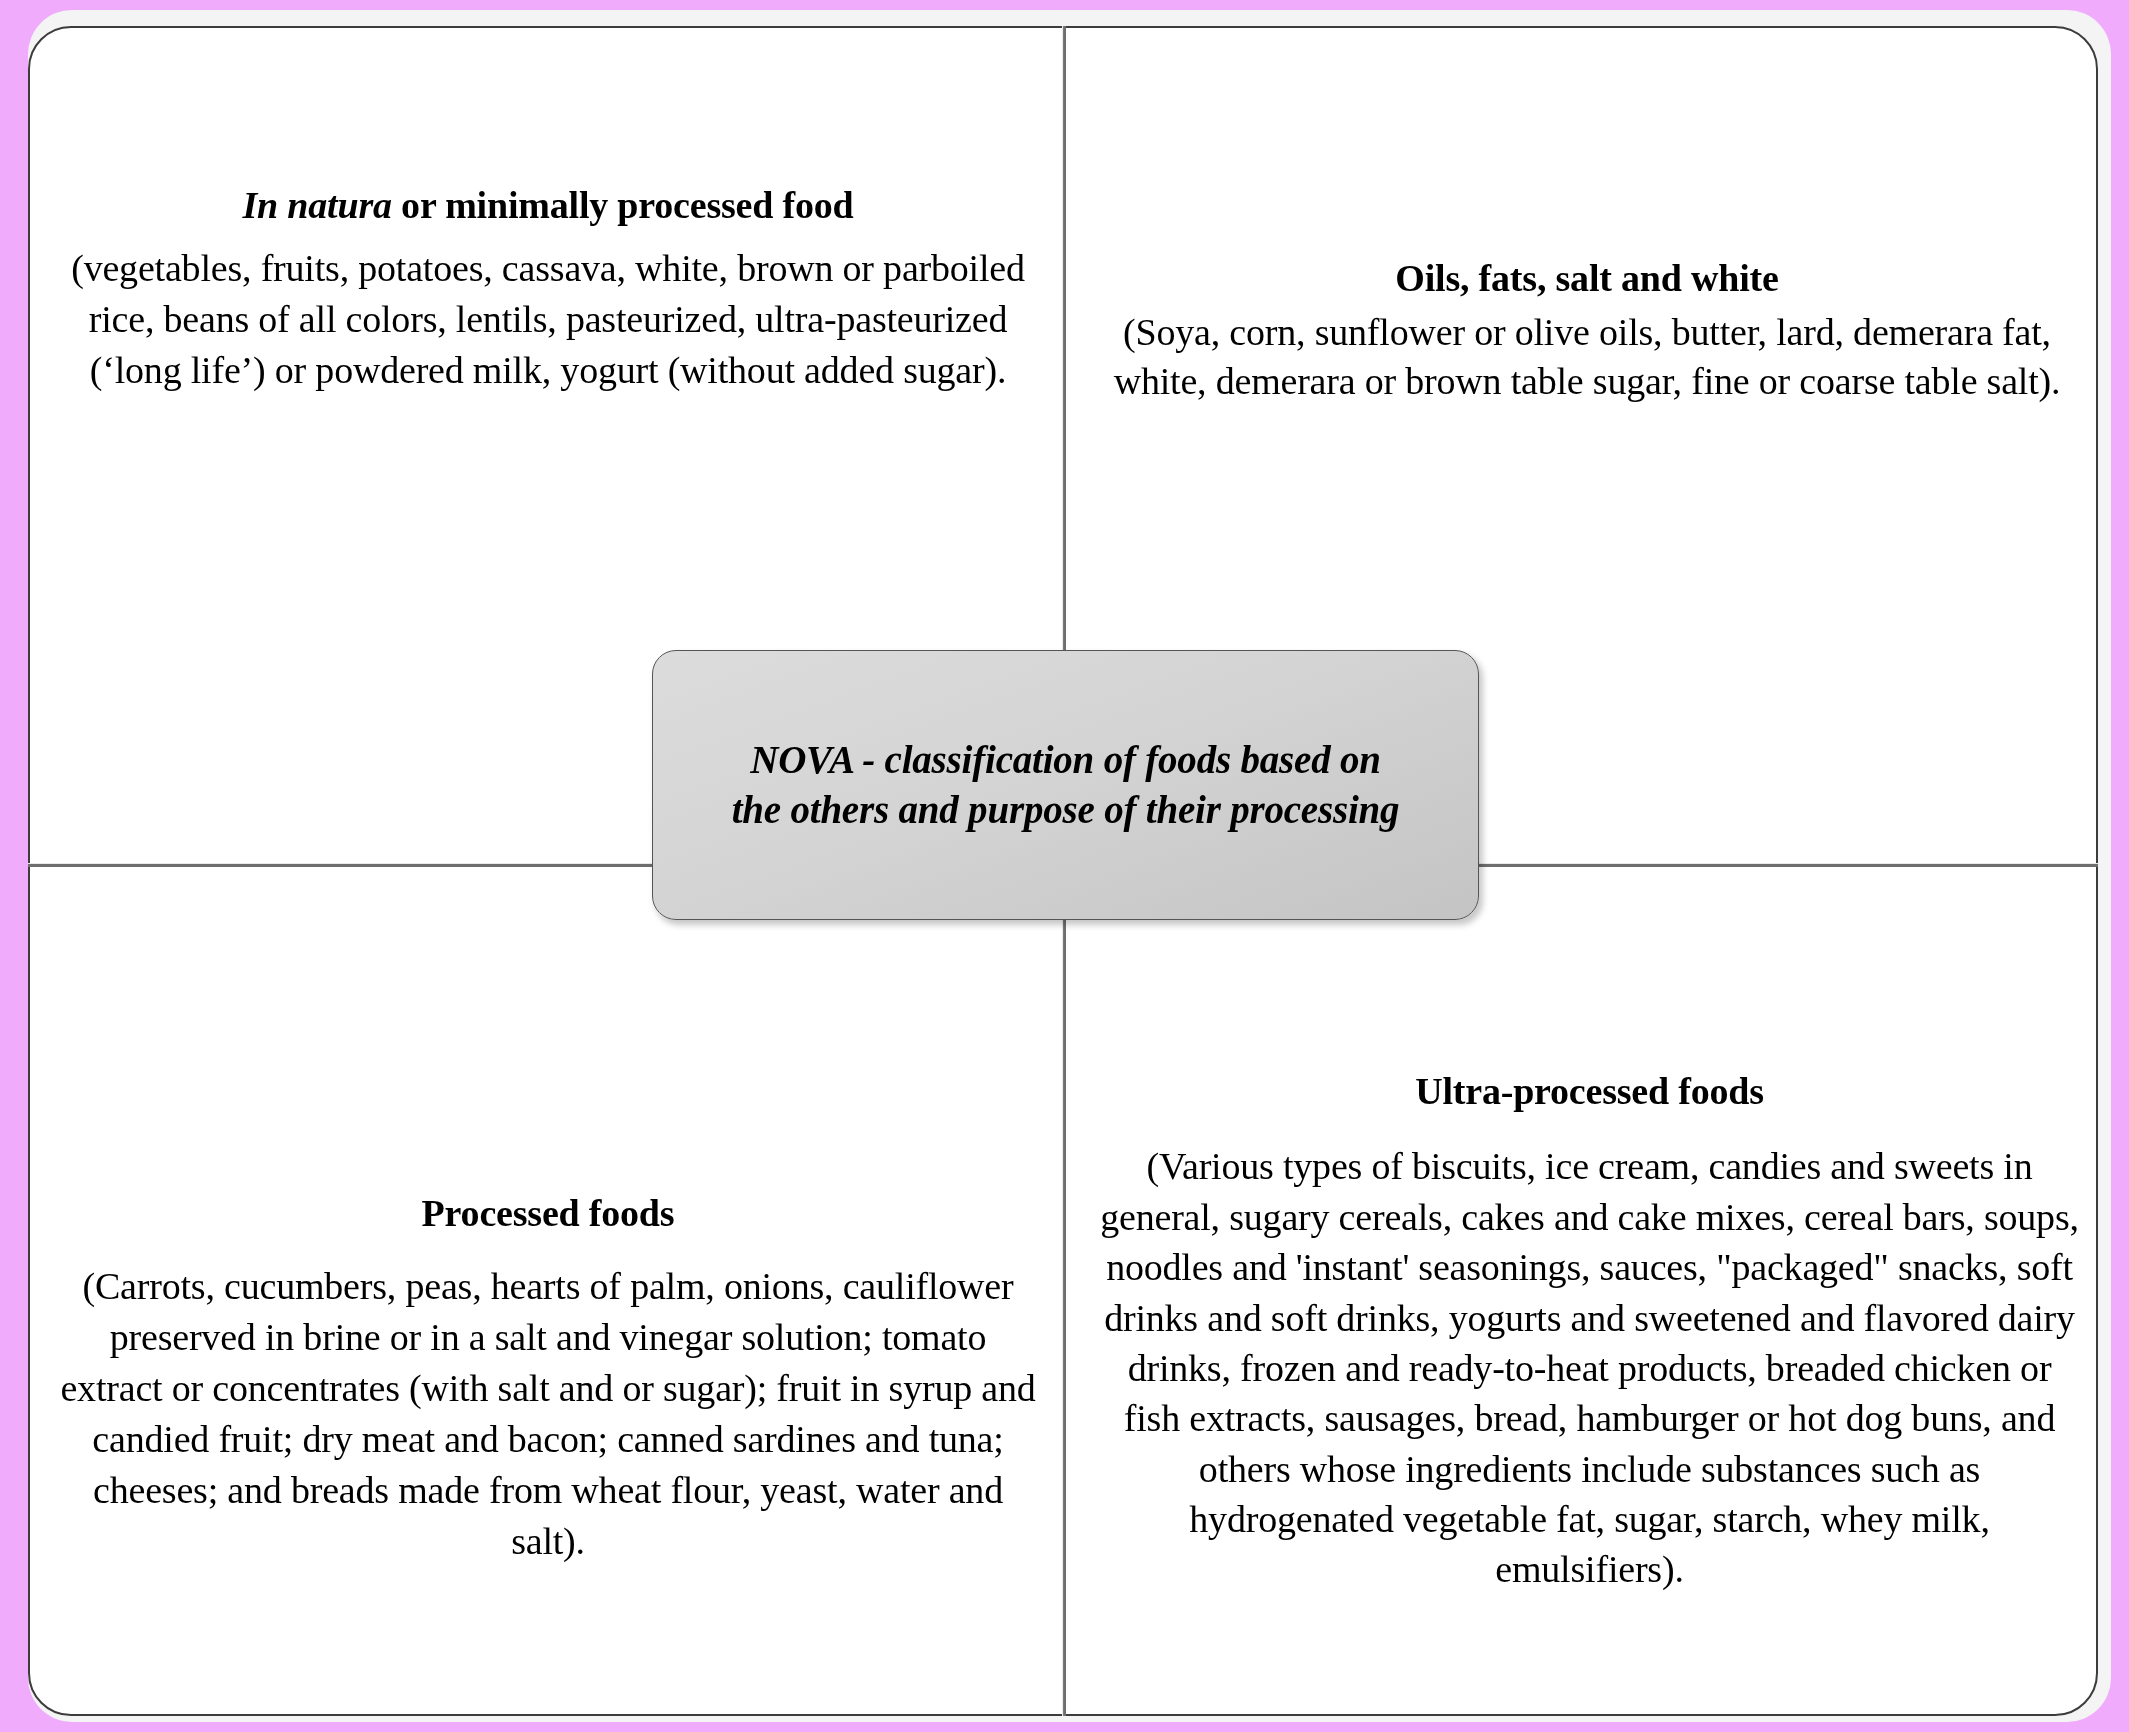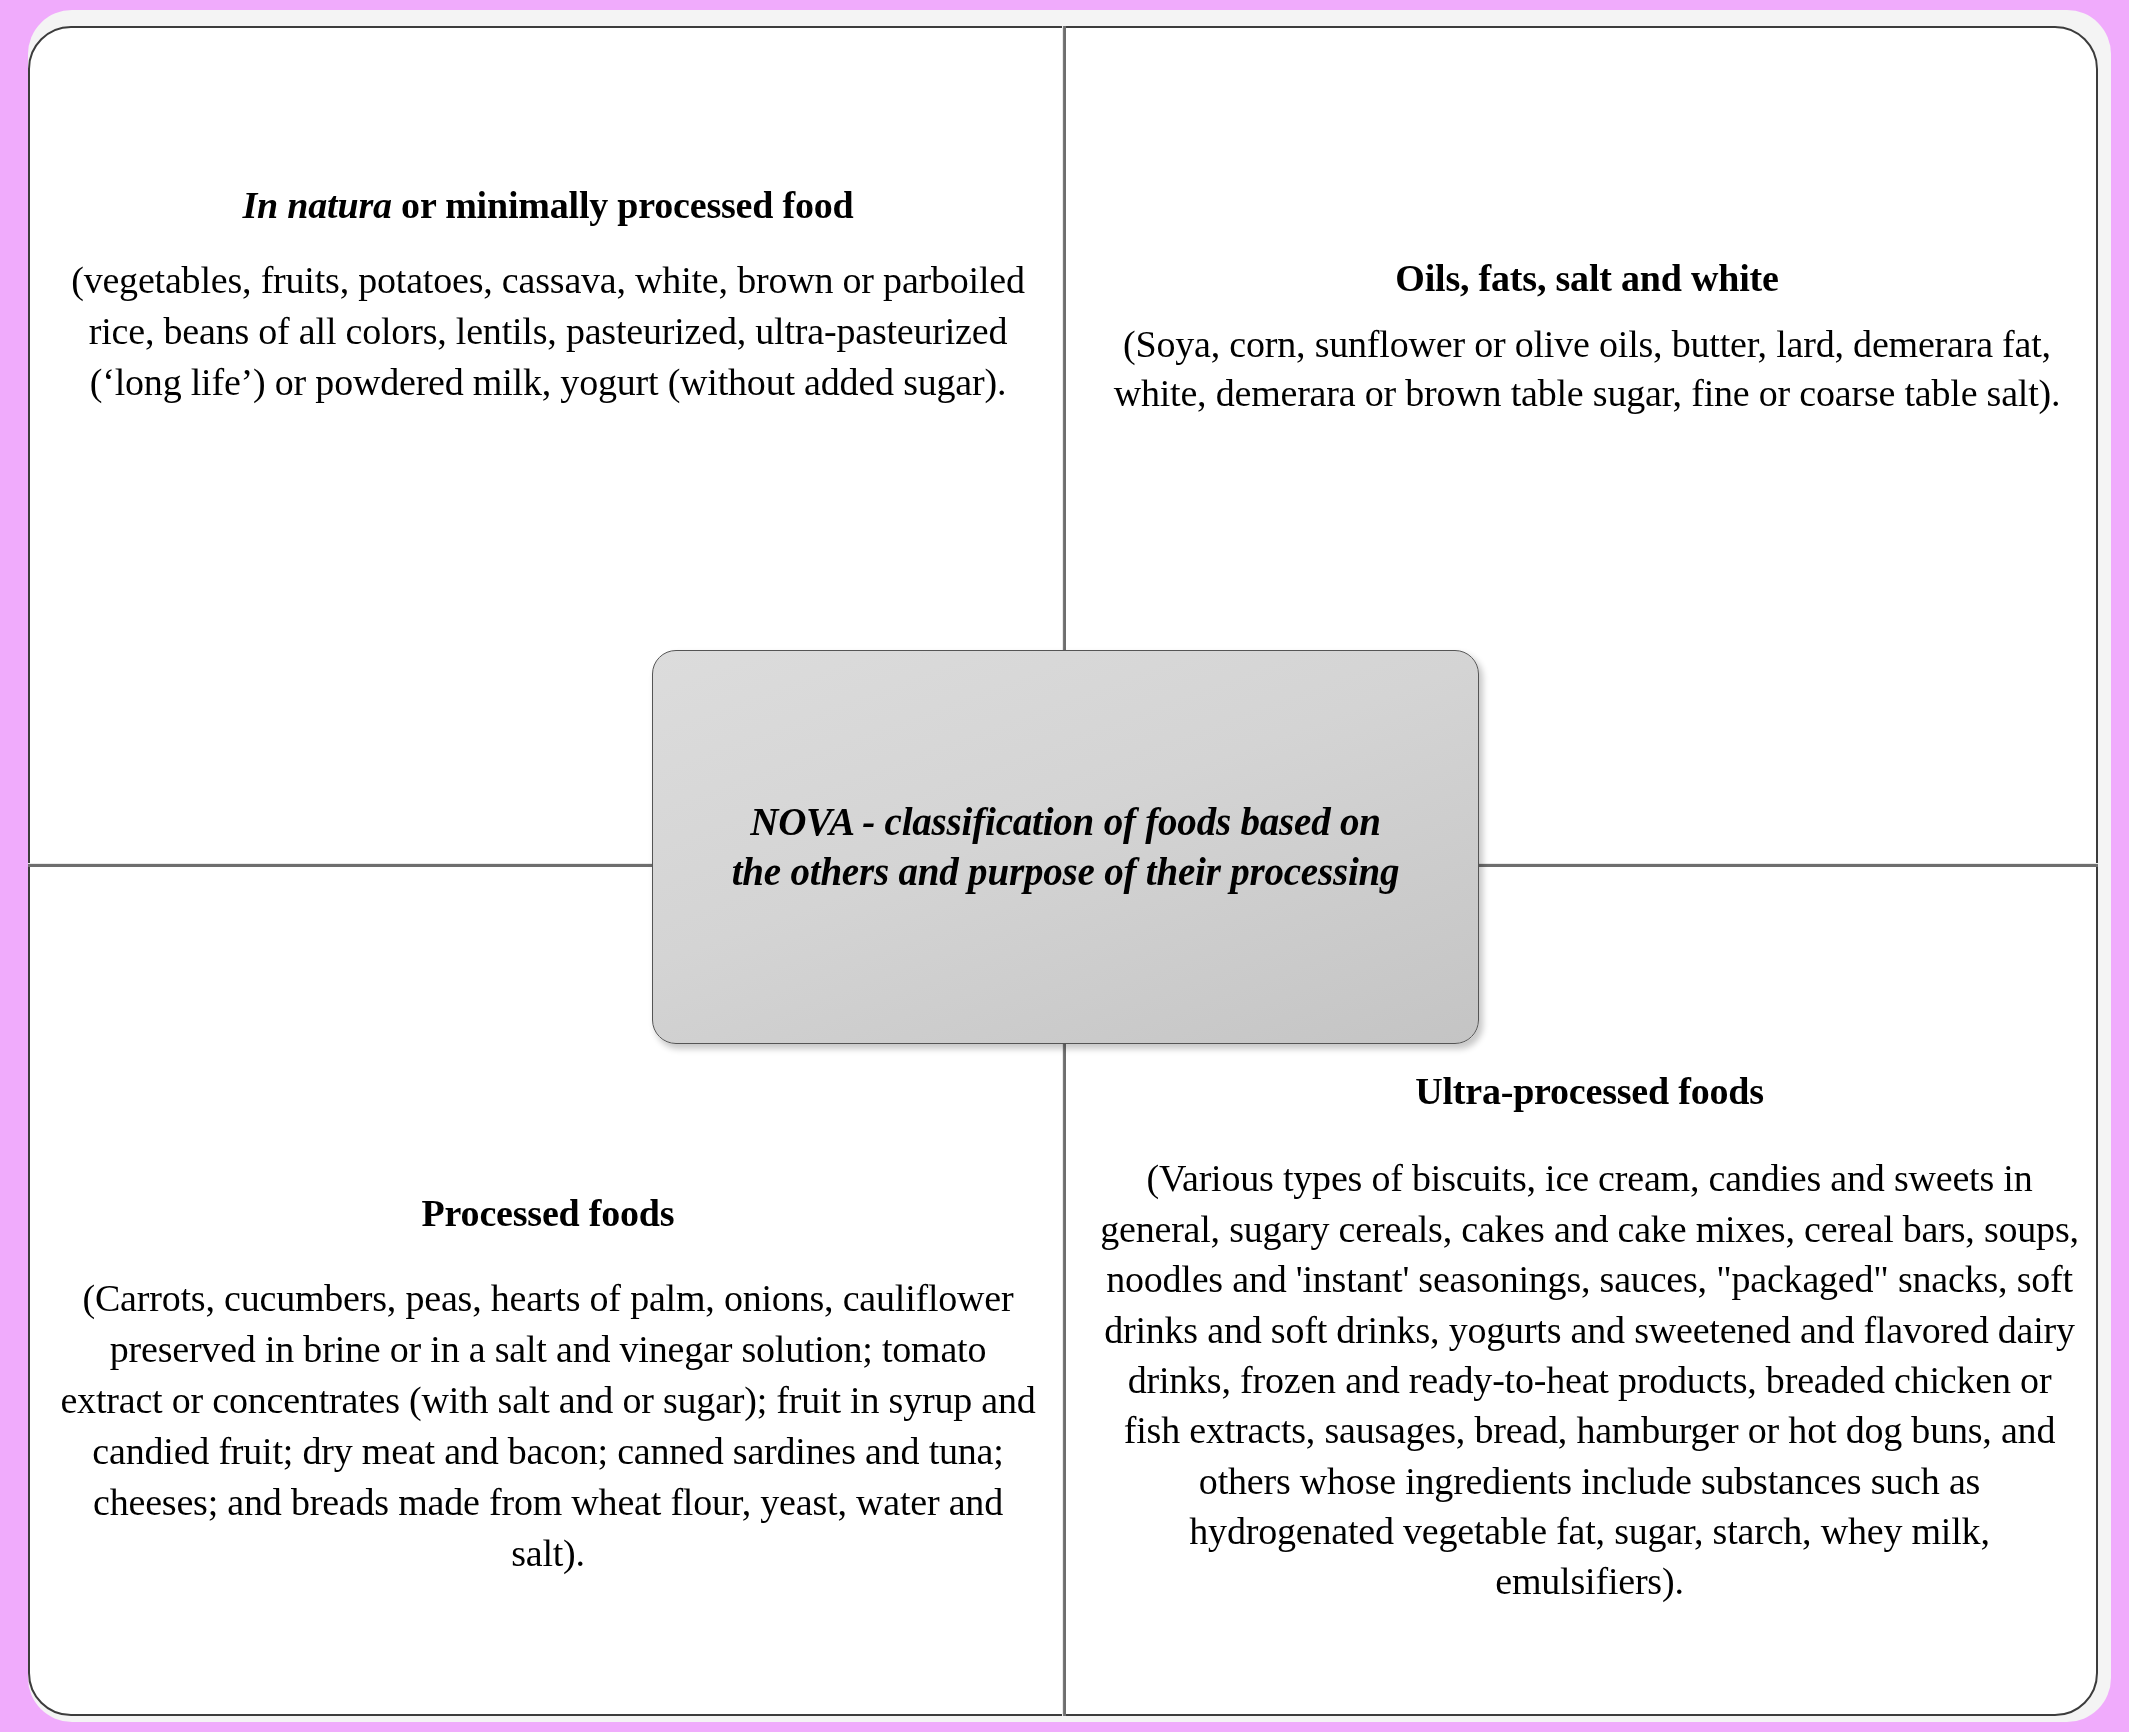--- a/index.html
+++ b/index.html
@@ -88,21 +88,21 @@
 
   .quadrant .q-title .em-term {
     font-style: italic;
     font-weight: bold;
   }
 
   .quadrant .q-body {
     font-size: 38px;
     line-height: 1.33;
     text-align: center;
-    margin: 12px;
+    margin: 0;
     letter-spacing: -0.2px;
   }
 
   
   #quadrant-unprocessed {
     left: 49px;
     top: 183px;
     width: 998px;
   }
   #quadrant-unprocessed .q-title { margin-bottom: 16.4px; }
@@ -135,21 +135,21 @@
   }
   #quadrant-ultraprocessed .q-title { margin-bottom: 16.4px; }
   #quadrant-ultraprocessed .q-body  { width: 987px; line-height: 1.325; }
 
   
   #center-box {
     position: absolute;
     left: 652px;
     top: 650px;
     width: 827px;
-    height: 394px;
+    height: 270px;
     box-sizing: border-box;
     border: 1.6px solid #555555;
     border-radius: 24px;
     background: linear-gradient(160deg, #dcdcdc 0%, #d4d4d4 45%, #c4c4c4 100%);
     box-shadow: 3.8px 4.9px 6px rgba(0,0,0,0.22);
     display: flex;
     align-items: center;
     justify-content: center;
   }
 

